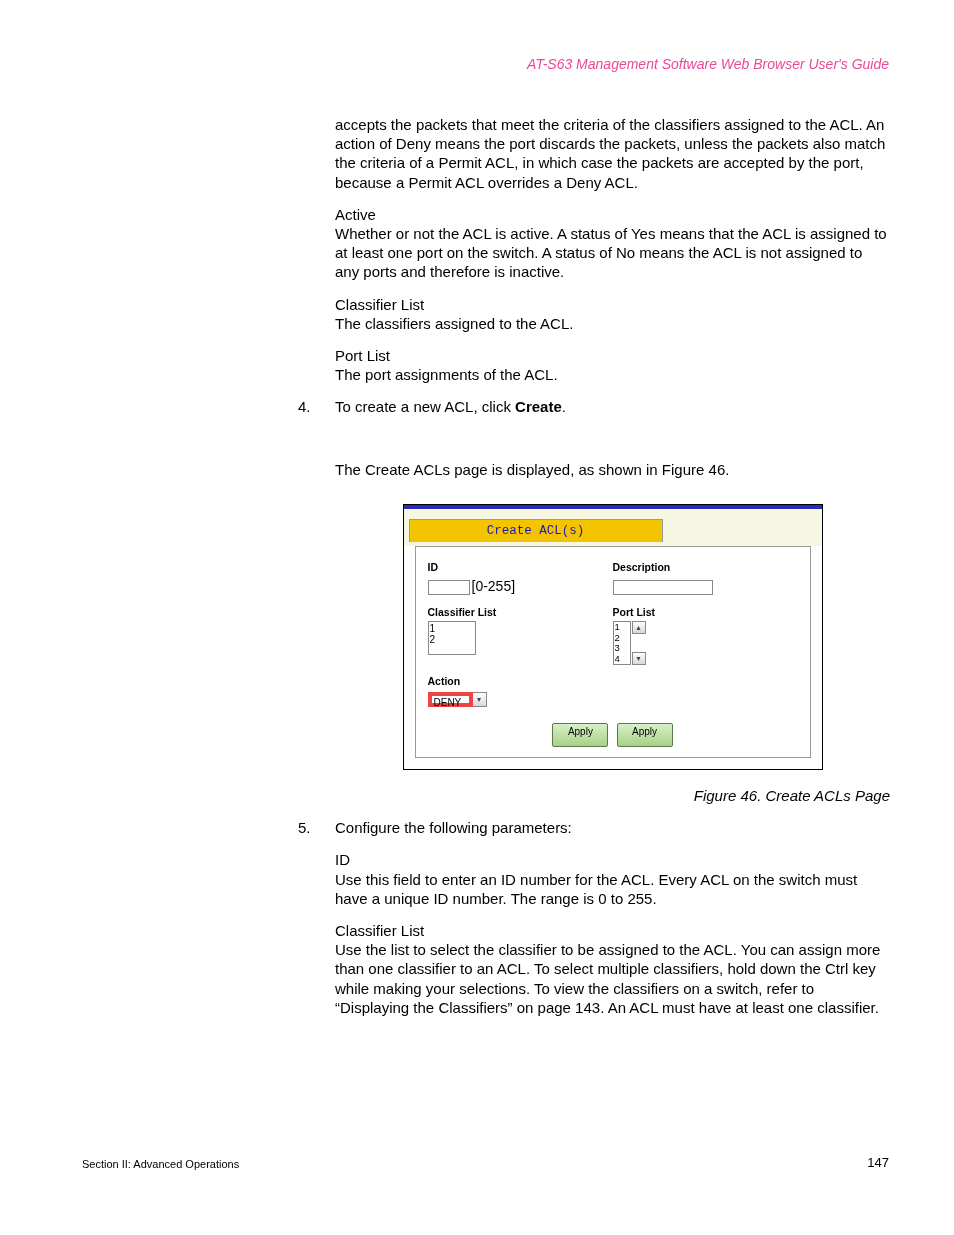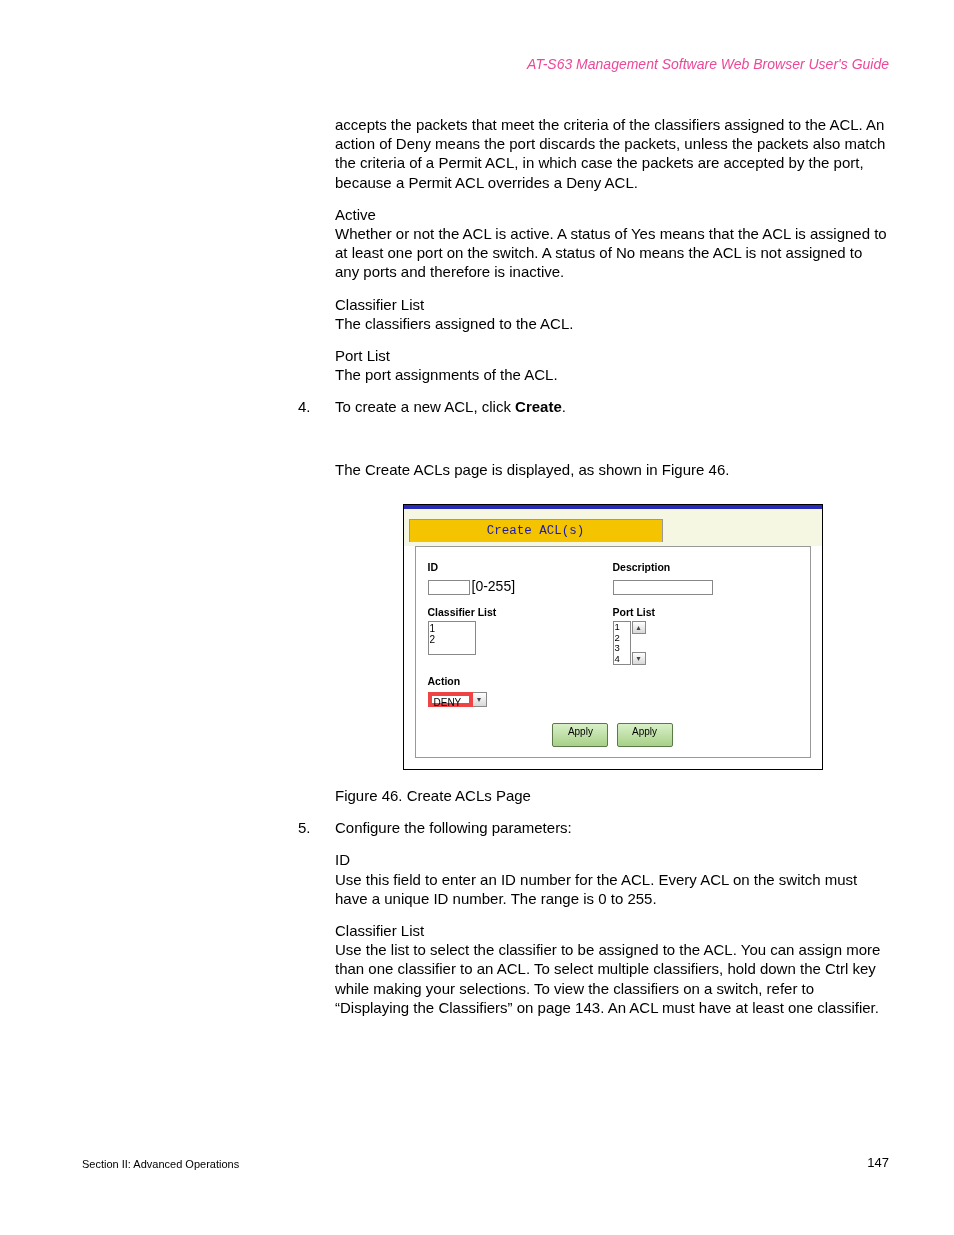--- a/index.html
+++ b/index.html
@@ -184,24 +184,25 @@
       height: 24px;
       font-size: 10px;
       line-height: 15px;
       text-align: center;
       border: 1px solid #5a7a4a;
       margin: 0 2px;
       background: linear-gradient(#d8f0c8,#a8d088);
       border-radius: 2px;
     }
     .figure-caption {
-      text-align: left;
+      text-align: right;
       font-size: 15px;
       margin-top: 14px;
       margin-bottom: 10px;
+      font-style: italic;
     }
     .footer-left {
       position: absolute;
       bottom: 65px;
       left: 82px;
       font-size: 11px;
     }
     .footer-right {
       position: absolute;
       bottom: 65px;

